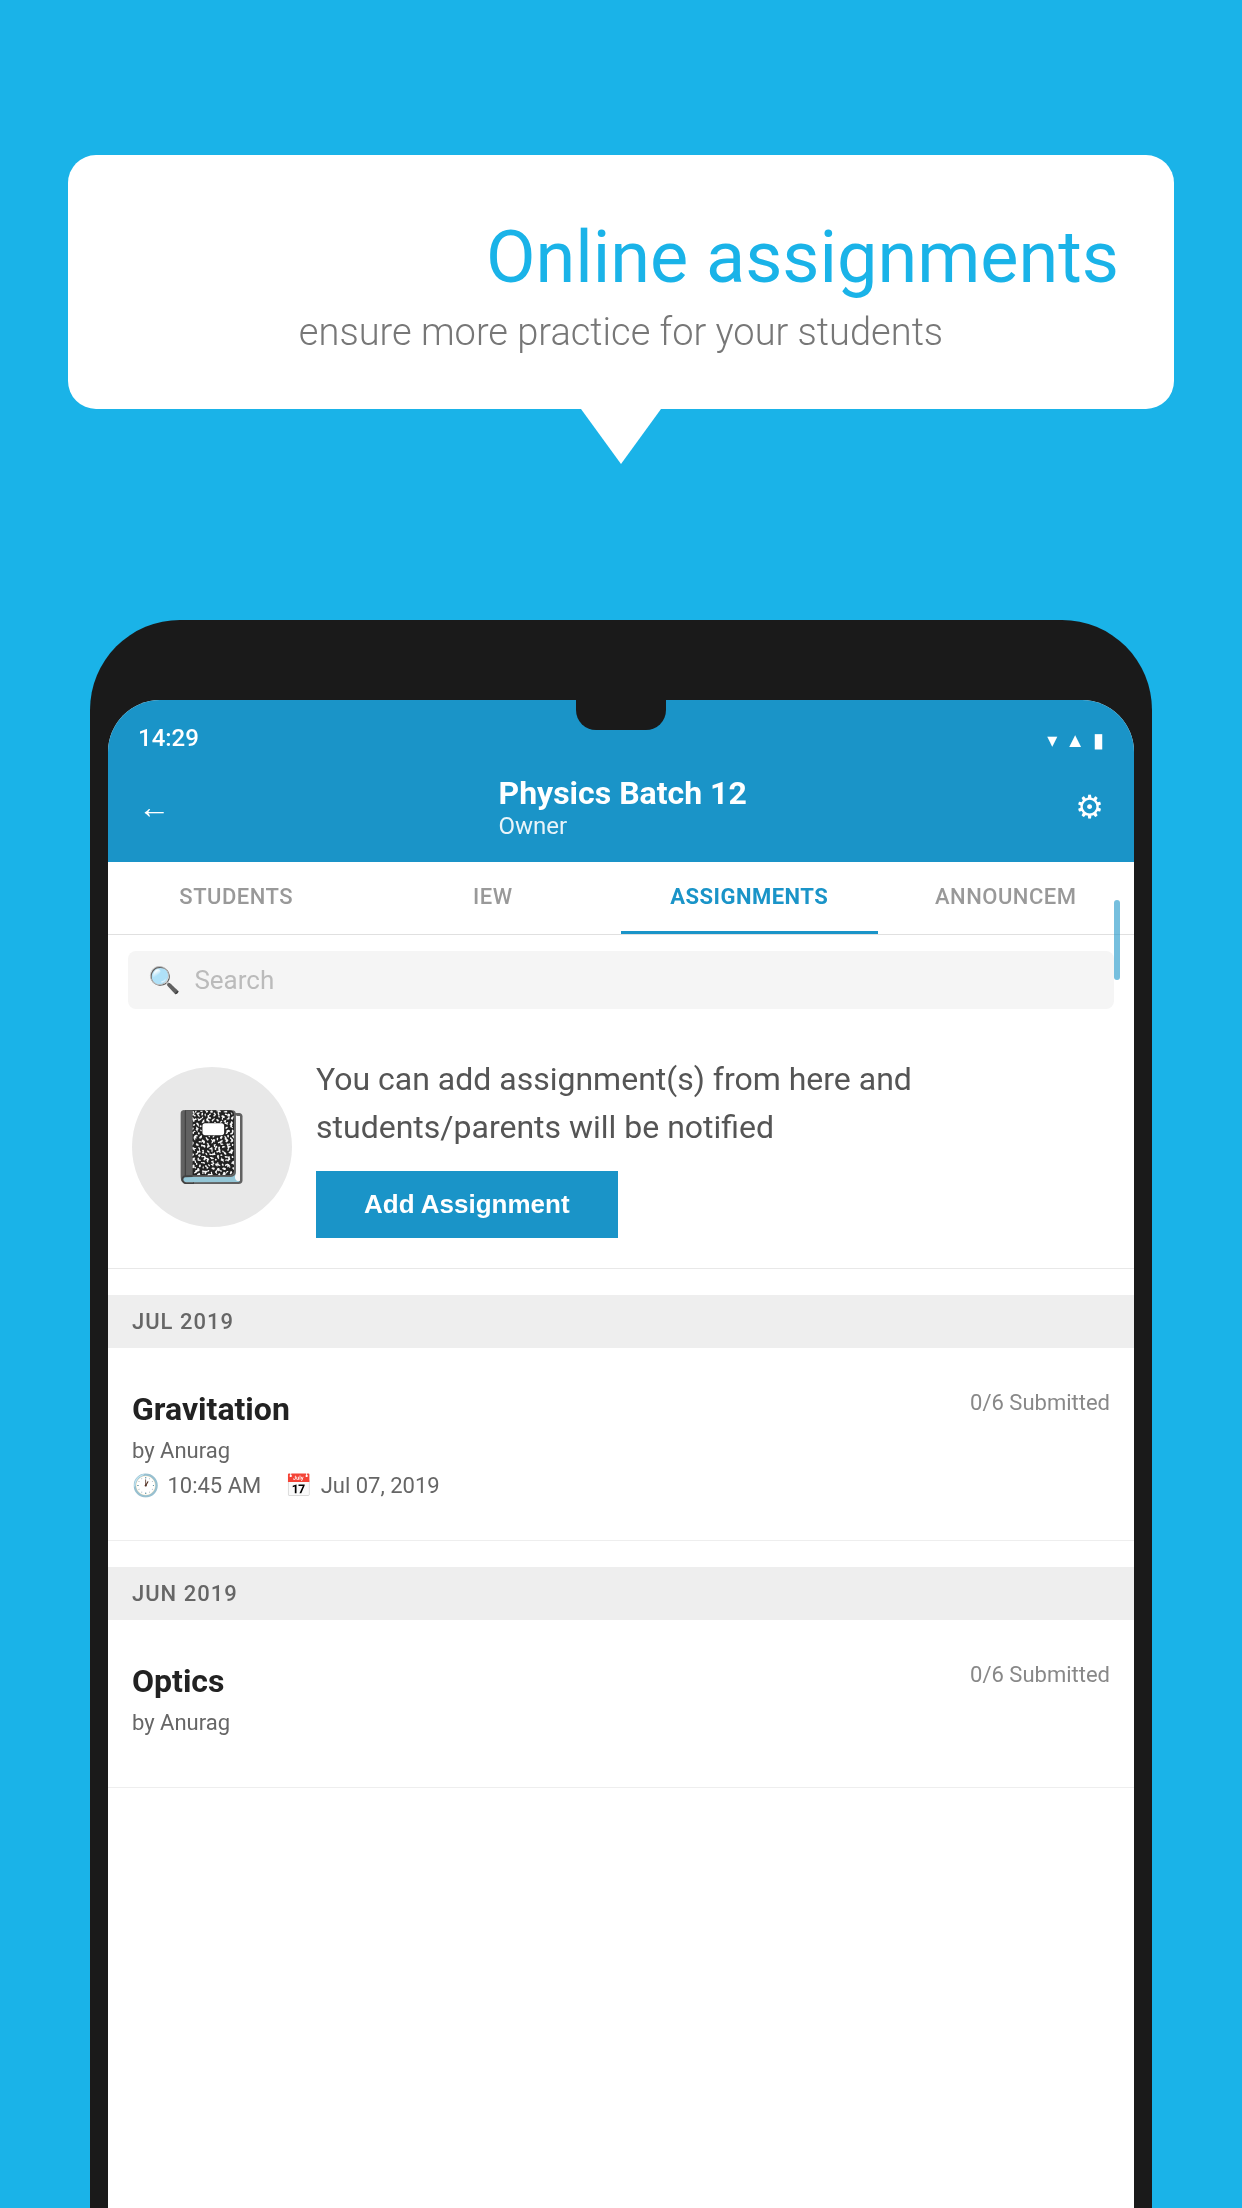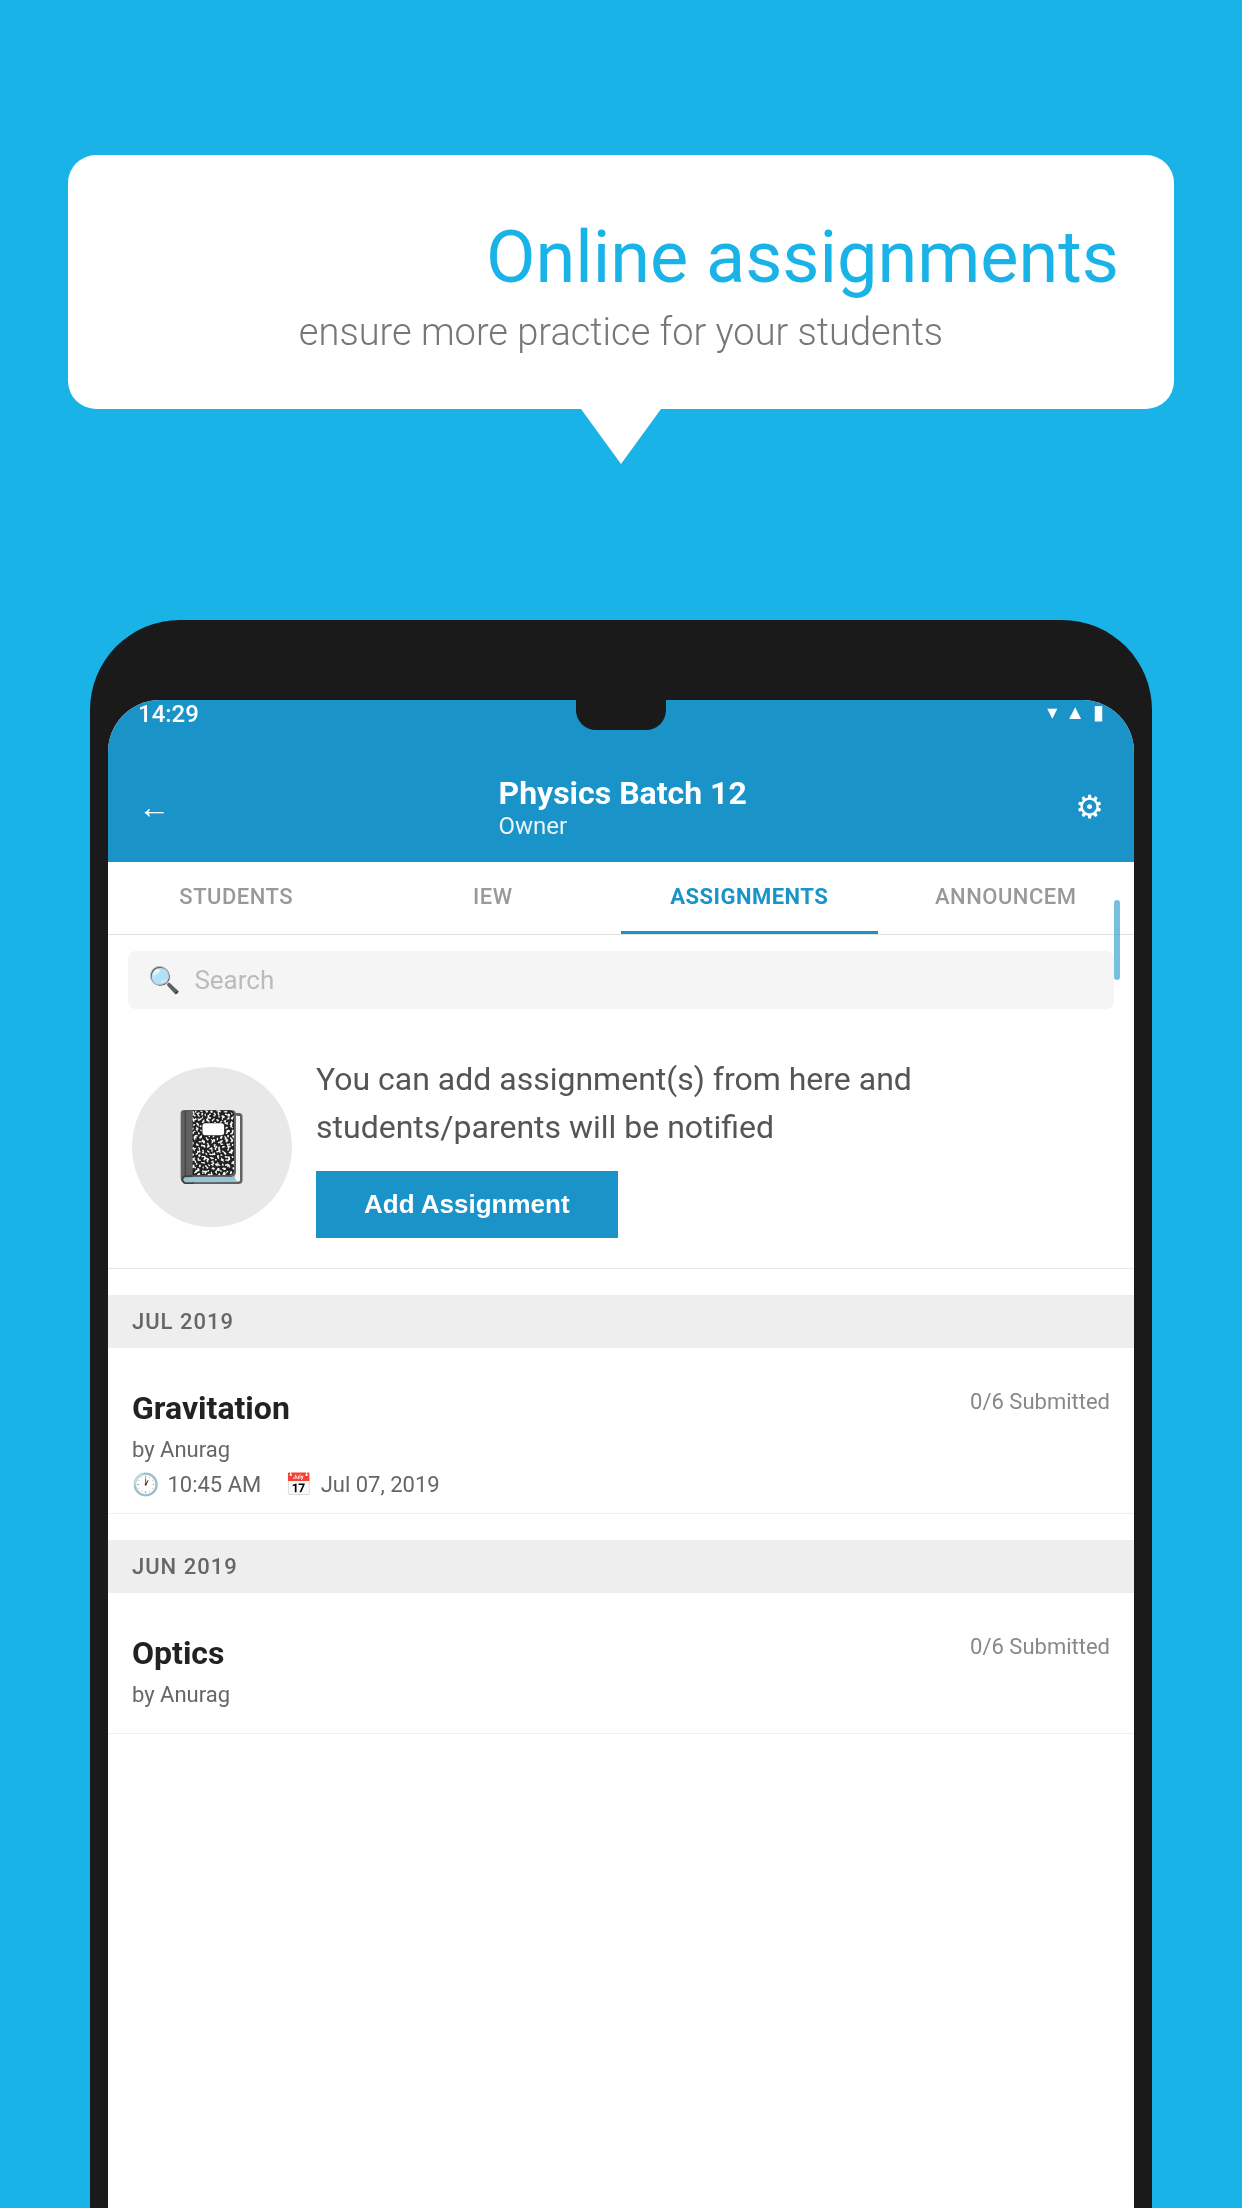--- a/index.html
+++ b/index.html
@@ -69,21 +69,21 @@
       background: white;
       border-radius: 52px 52px 0 0;
       overflow: hidden;
     }
 
     
     .status-bar {
       background: #1a94c8;
       height: 52px;
       display: flex;
-      align-items: flex-start;
+      align-items: flex-end;
       justify-content: space-between;
       padding: 0 30px;
     }
     .status-time {
       color: white;
       font-size: 24px;
       font-weight: 500;
     }
     .status-icons {
       display: flex;
@@ -231,23 +231,22 @@
       font-size: 22px;
       color: #666;
       font-weight: 500;
       letter-spacing: 1px;
       margin-top: 26px;
     }
 
     
     .assignment-item {
       background: white;
-      padding: 16px 24px;
+      padding: 42px 24px;
       border-bottom: 1px solid #eee;
-      margin-top: 25px;
     }
     .assignment-top-row {
       display: flex;
       justify-content: space-between;
       align-items: flex-start;
       margin-bottom: 10px;
     }
     .assignment-title {
       font-size: 32px;
       font-weight: 700;

